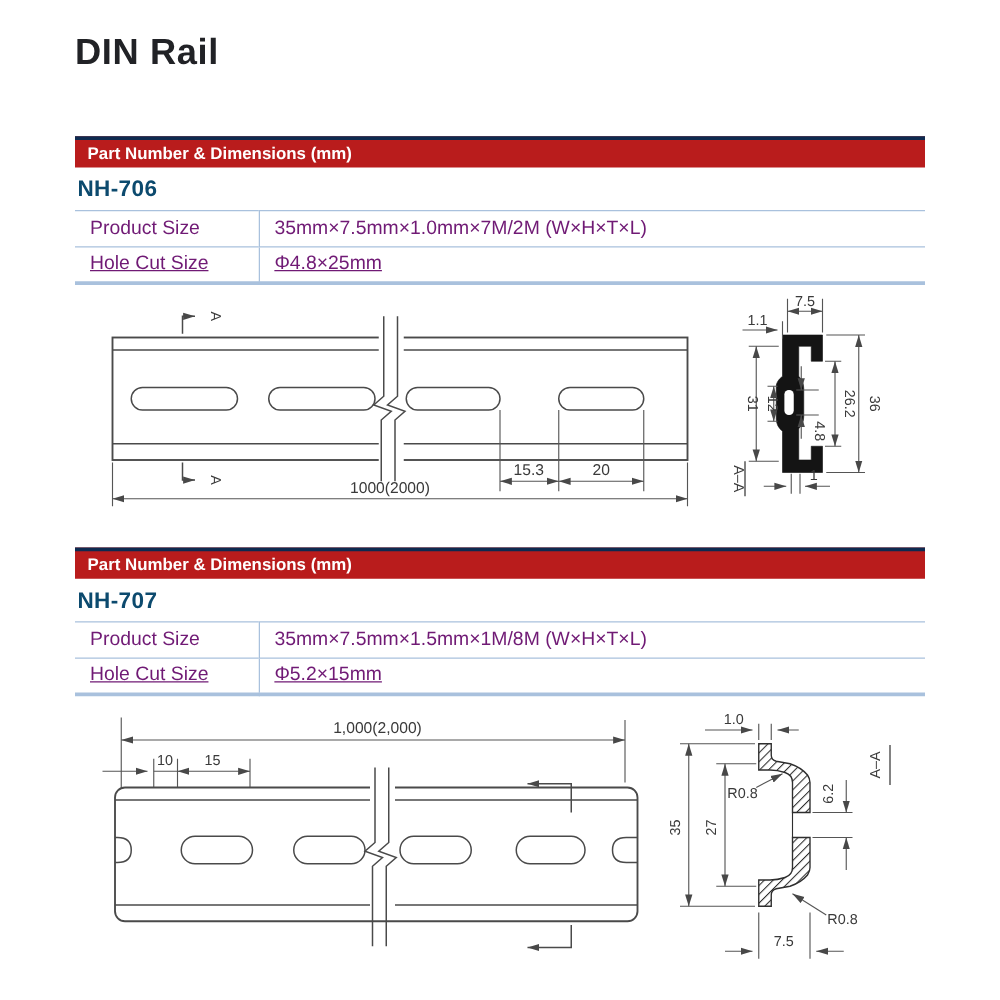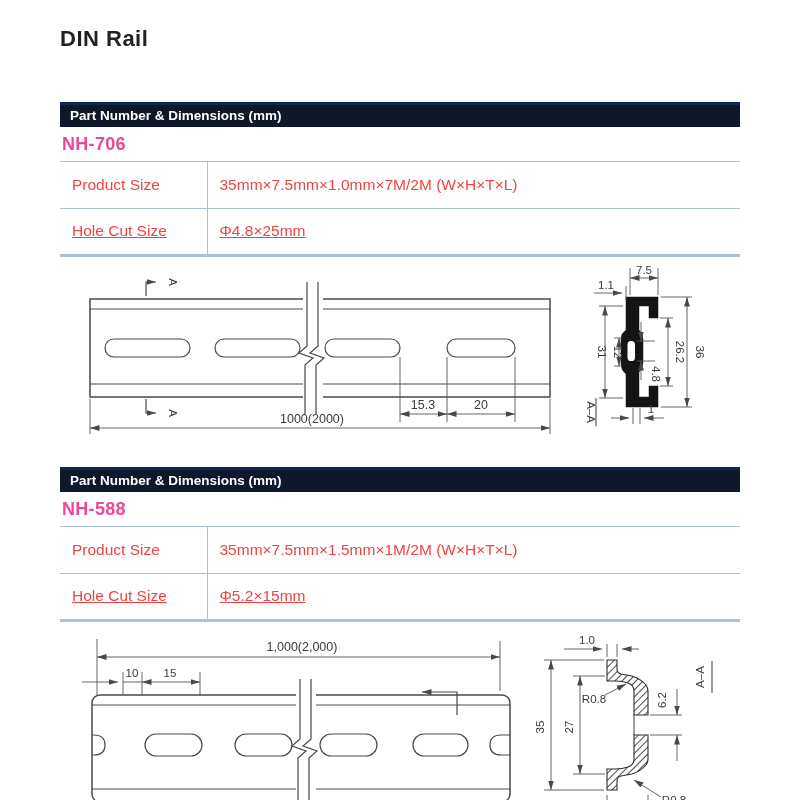--- a/index.html
+++ b/index.html
@@ -1,35 +1,35 @@
 <!DOCTYPE html>
 <html><head>
 <meta charset="utf-8">
 <style>
   * { margin:0; padding:0; box-sizing:border-box; }
   html,body { width:800px; height:800px; background:#fff; overflow:hidden;
               font-family:"Liberation Sans", sans-serif; color:#222; }
   .page { width:800px; height:800px; position:relative; }
   .content { padding:0 60px; }
 
-  .page-title { margin-top:26px; font-size:22px; font-weight:bold;
+  .page-title { margin-top:26px; font-size:29px; font-weight:bold;
                 color:#212226; letter-spacing:0.5px; }
 
   .spec-header { margin-top:50px; border-top:3px solid #0e2a50;
-                 background:#0f172a; color:#fff; font-weight:bold;
+                 background:#b91c1c; color:#fff; font-weight:bold;
                  font-size:13.5px; padding:3px 10px 4px 10px; height:25px; }
   .spec-header.second { margin-top:7px; }
 
   .model-name { margin-top:7px; font-size:18px; font-weight:bold;
-                color:#ec4899; letter-spacing:0.3px; padding-left:2px; }
+                color:#0c4a6e; letter-spacing:0.3px; padding-left:2px; }
 
   table.spec { width:100%; border-collapse:collapse; margin-top:6px;
                border-top:1.5px solid #a9c1dd; border-bottom:3px solid #a9c1dd; }
-  table.spec td { font-size:15.5px; color:#ef4444; padding:4px 12px 5px 12px;
-                  height:47px; }
+  table.spec td { font-size:15.5px; color:#701a75; padding:4px 12px 5px 12px;
+                  height:29px; }
   table.spec tr + tr td { border-top:1.2px solid #a9c1dd;text-decoration:underline; }
   table.spec td.lbl { width:147px; border-right:1.2px solid #a9c1dd; }
 
   .drawing { display:block; margin-left:0; margin-top:5px; }
   svg text { font-family:"Liberation Sans", sans-serif; fill:#3a3a3a; }
   .dim { font-size:11.5px; }
   .dimbig { font-size:12.5px; }
 </style>
 </head>
 <body>
@@ -158,27 +158,27 @@
       <text class="dim" x="546" y="27" text-anchor="middle">1.1</text>
       <text class="dim" text-anchor="middle" transform="translate(538,90) rotate(90)">31</text>
       <text class="dim" text-anchor="middle" transform="translate(554,90) rotate(90)">12</text>
       <text class="dim" text-anchor="middle" transform="translate(592,112) rotate(90)">4.8</text>
       <text class="dim" text-anchor="middle" transform="translate(616,90) rotate(90)">26.2</text>
       <text class="dim" text-anchor="middle" transform="translate(636,90) rotate(90)">36</text>
       <text class="dim" x="591" y="151" text-anchor="middle">1</text>
     </svg>
 
     <div class="spec-header second">Part Number &amp; Dimensions (mm)</div>
-    <div class="model-name">NH-588</div>
+    <div class="model-name">NH-707</div>
 
     <table class="spec">
       <tbody>
           <tr>
         <td class="lbl">Product Size</td>
-        <td>35mm×7.5mm×1.5mm×1M/2M (W×H×T×L)</td>
+        <td>35mm×7.5mm×1.5mm×1M/8M (W×H×T×L)</td>
       </tr>
       <tr>
         <td class="lbl">Hole Cut Size</td>
         <td>Φ5.2×15mm</td>
       </tr>
     </tbody>
       </table>
 
     <svg class="drawing" width="700" height="235" viewBox="0 0 700 235">
       <defs>

